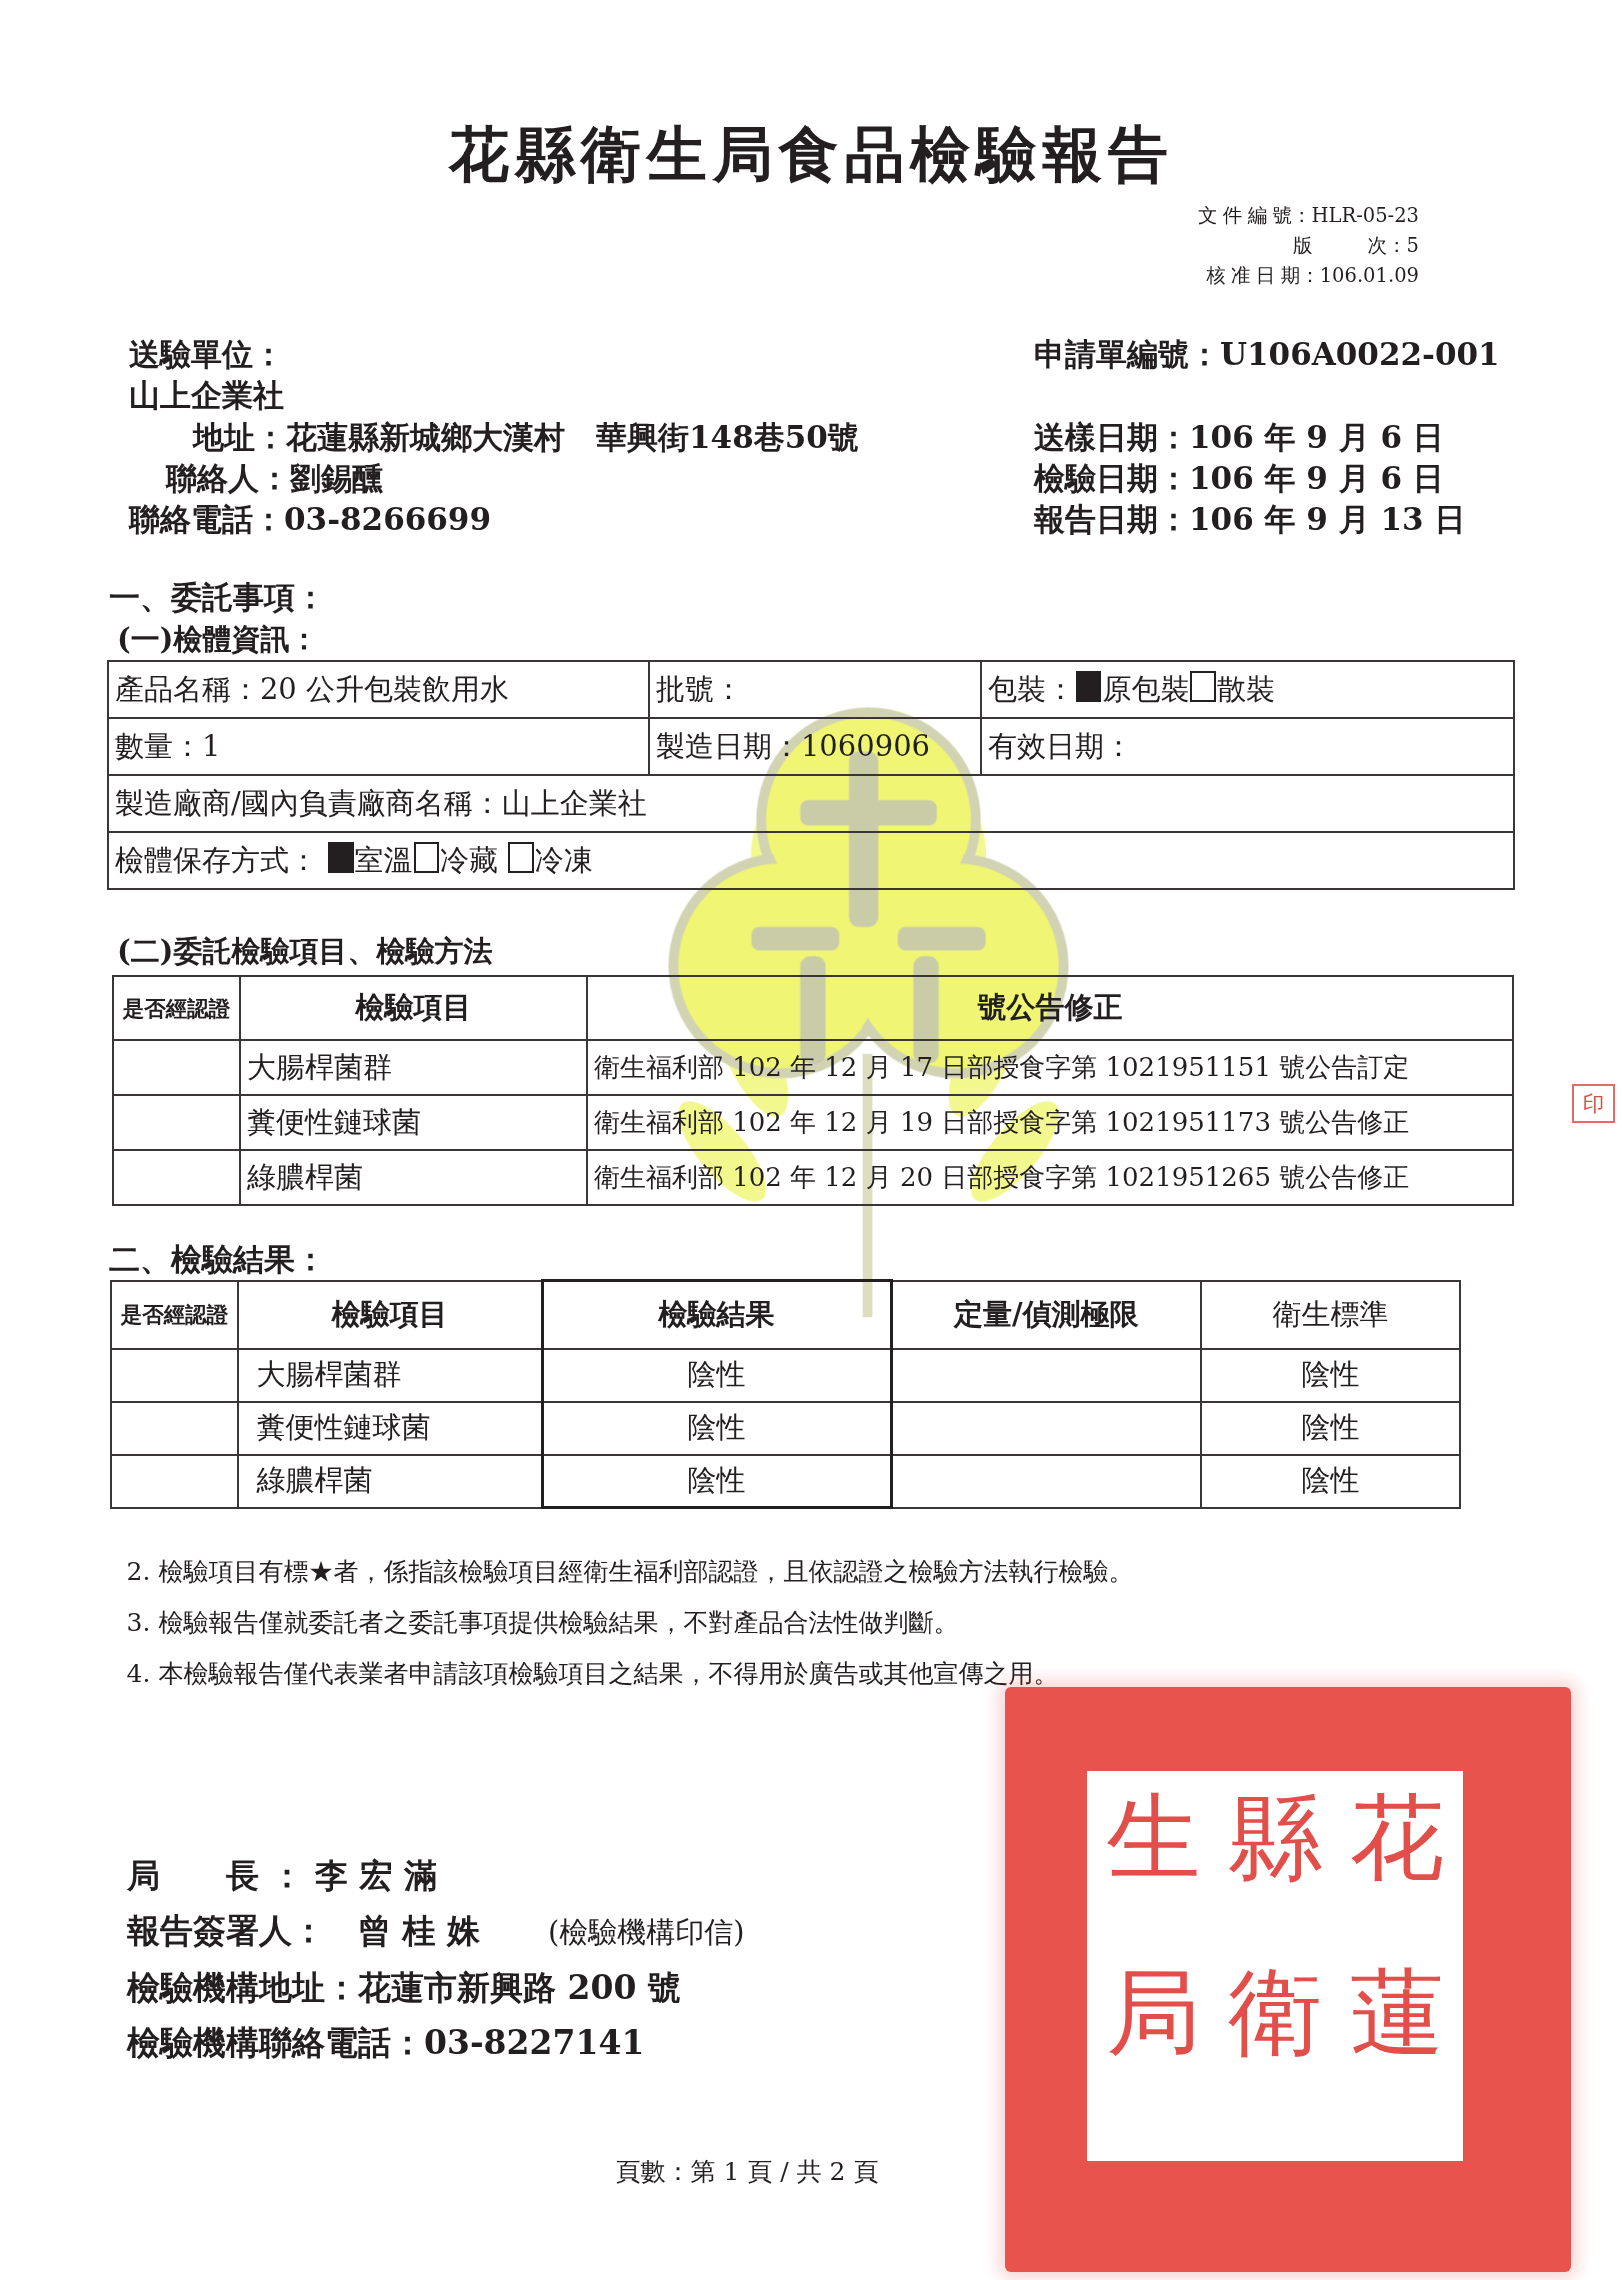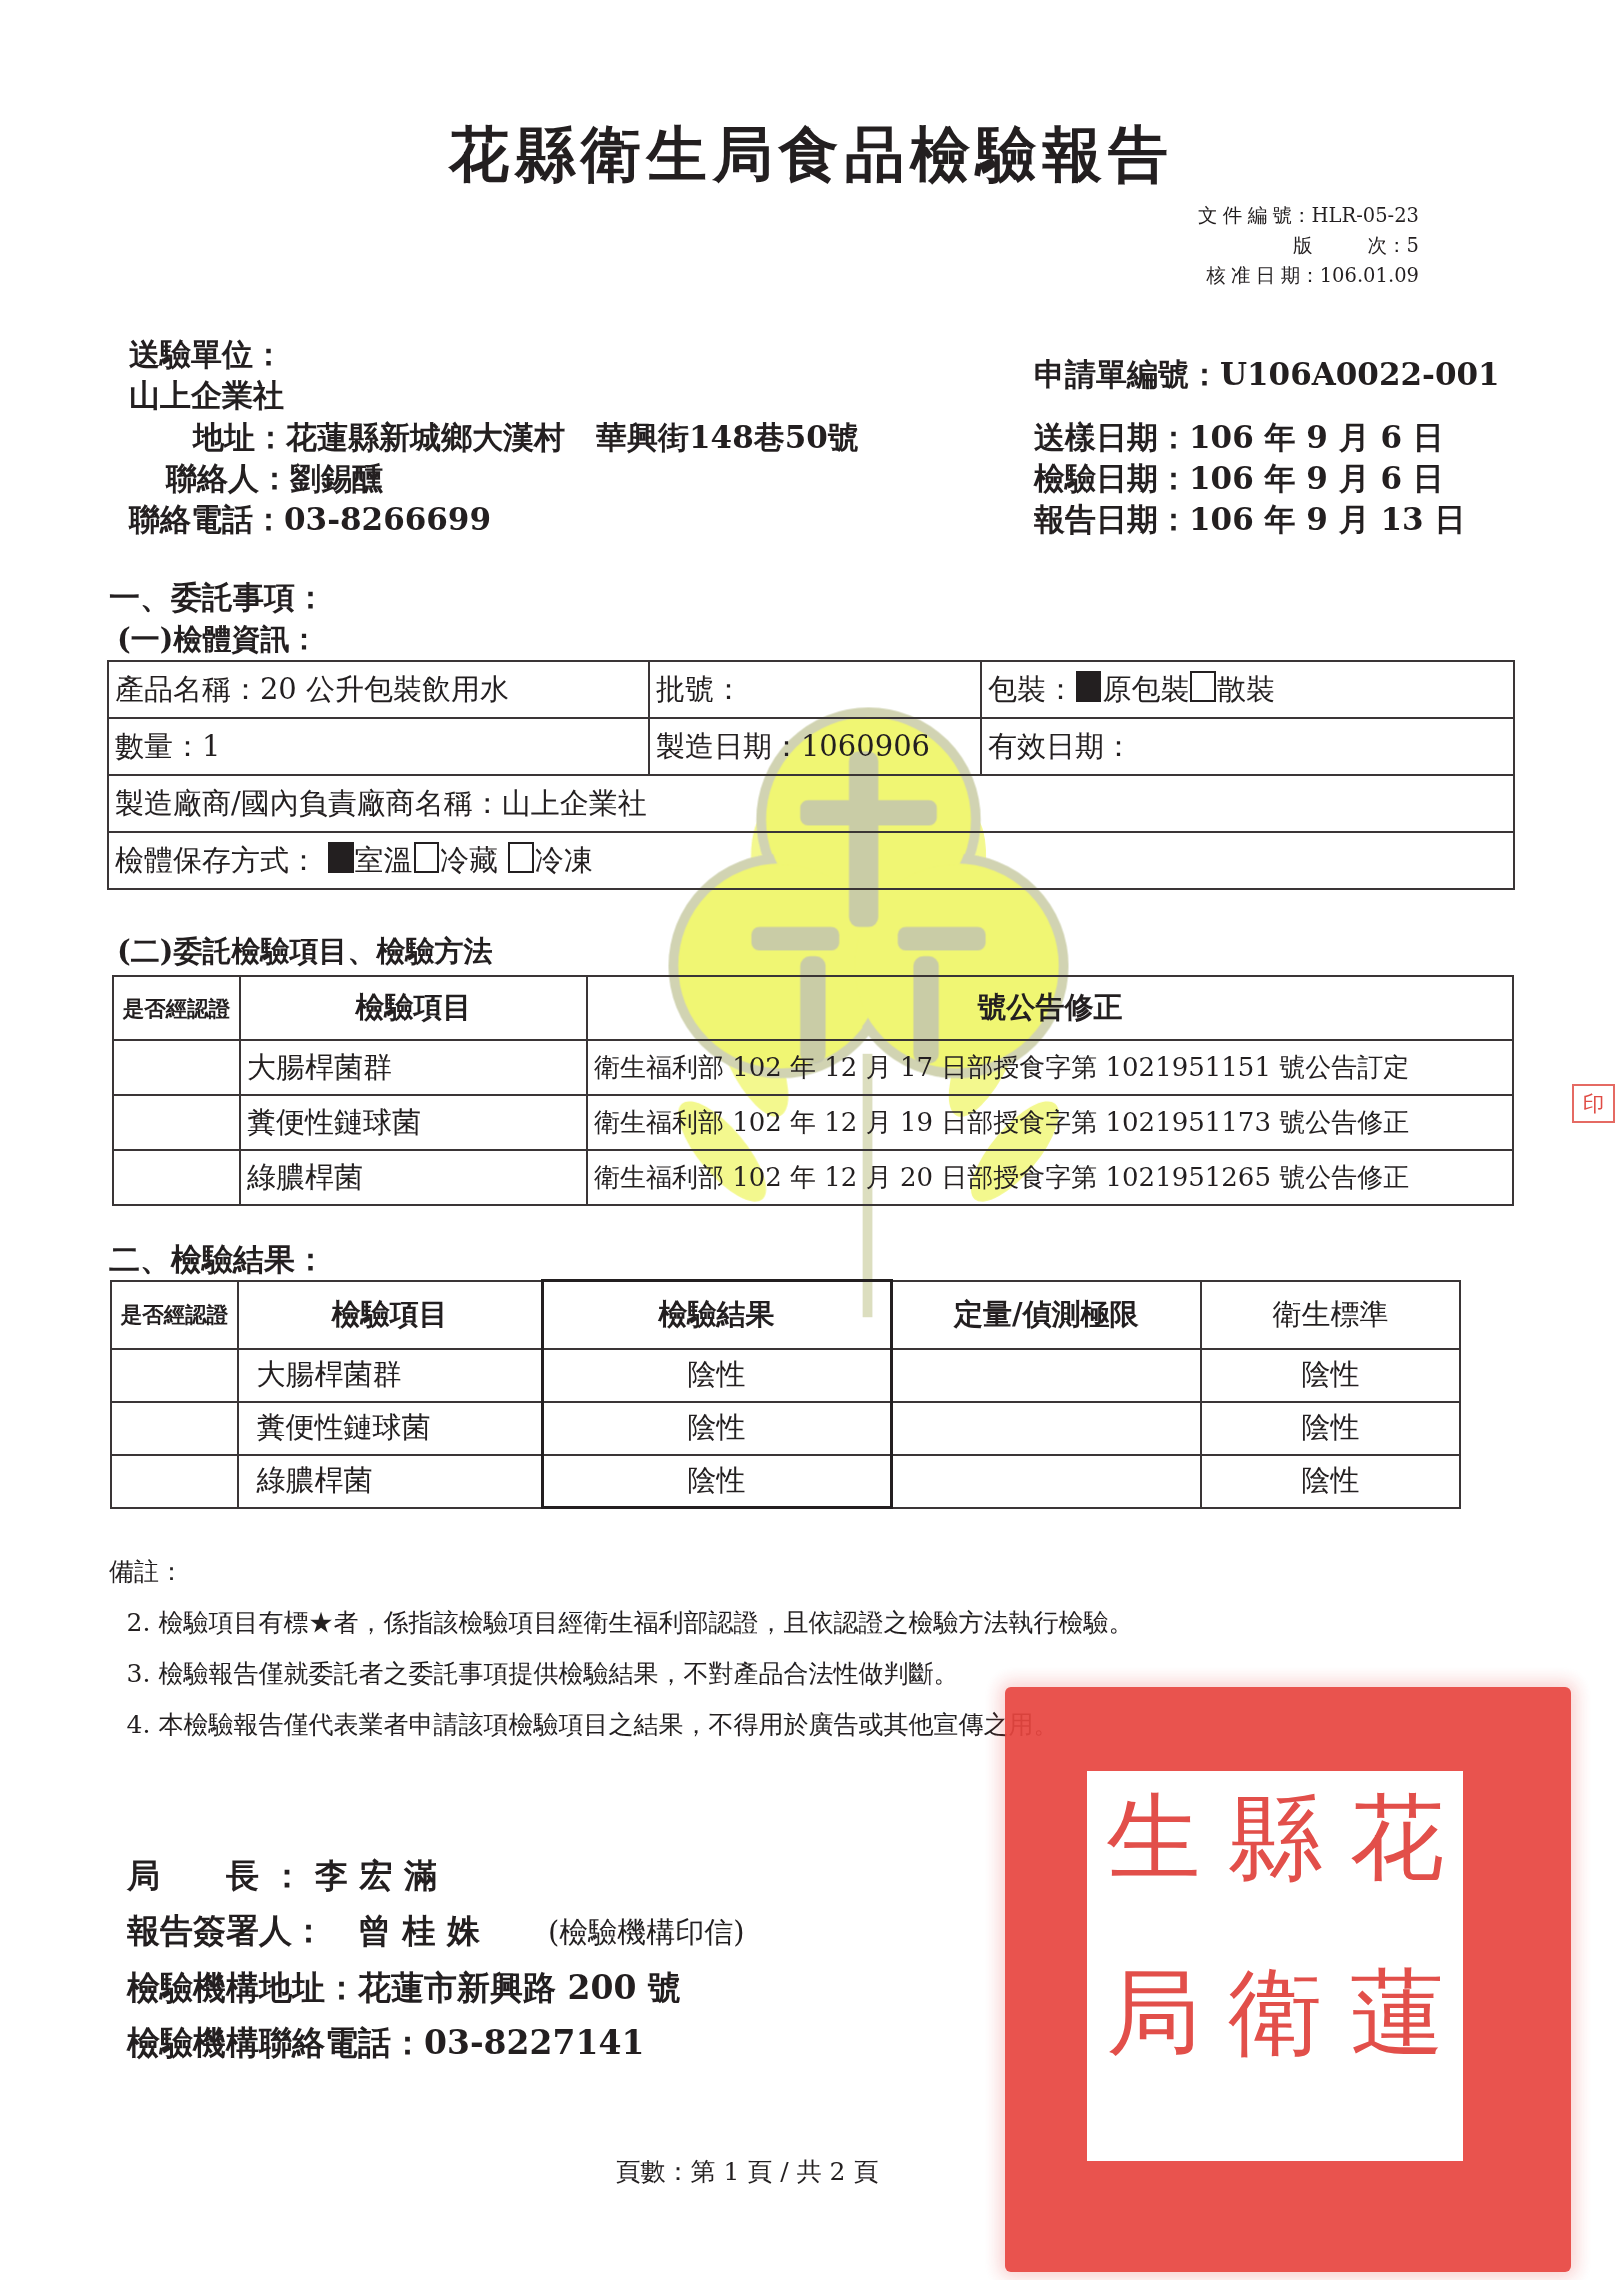--- a/index.html
+++ b/index.html
@@ -77,21 +77,21 @@
   <div><span class="k">版　　次</span>：<span>5</span></div>
   <div><span class="k">核准日期</span>：<span>106.01.09</span></div>
 </div>
 
 <div class="abs hdr" style="left:129px;top:334px;">送驗單位：</div>
 <div class="abs hdr" style="left:129px;top:375px;">山上企業社</div>
 <div class="abs hdr" style="left:193px;top:417px;">地址：花蓮縣新城鄉大漢村　華興街148巷50號</div>
 <div class="abs hdr" style="left:166px;top:458px;">聯絡人：劉錫醺</div>
 <div class="abs hdr" style="left:129px;top:499px;">聯絡電話：03-8266699</div>
 
-<div class="abs hdr" style="left:1034px;top:354px;">申請單編號：U106A0022-001</div>
+<div class="abs hdr" style="left:1034px;top:334px;">申請單編號：U106A0022-001</div>
 <div class="abs hdr" style="left:1034px;top:417px;">送樣日期：106 年 9 月 6 日</div>
 <div class="abs hdr" style="left:1034px;top:458px;">檢驗日期：106 年 9 月 6 日</div>
 <div class="abs hdr" style="left:1034px;top:499px;">報告日期：106 年 9 月 13 日</div>
 
 <div class="abs sec" style="left:109px;top:577px;">一、委託事項：</div>
 <div class="abs sub" style="left:117px;top:620px;">(一)檢體資訊：</div>
 
 <table class="t1" style="left:107px;top:660px;width:1408px;">
   <colgroup>
       <col style="width:541px">
@@ -191,21 +191,20 @@
     <td></td>
     <td style="padding-left:17.6px;">綠膿桿菌</td>
     <td class="bold-col" style="text-align:center;">陰性</td>
     <td></td>
     <td style="text-align:center;">陰性</td>
   </tr>
 </tbody>
   </table>
 
 <div class="abs notes" style="top:1546px;">
-  <div>備註：</div>
   <div class="item">2. 檢驗項目有標★者，係指該檢驗項目經衛生福利部認證，且依認證之檢驗方法執行檢驗。</div>
   <div class="item">3. 檢驗報告僅就委託者之委託事項提供檢驗結果，不對產品合法性做判斷。</div>
   <div class="item">4. 本檢驗報告僅代表業者申請該項檢驗項目之結果，不得用於廣告或其他宣傳之用。</div>
 </div>
 
 <div class="abs seal">
   <div class="seal-inner">
     <span class="seal-char" style="left:263px;top:19.5px;">花</span>
     <span class="seal-char" style="left:263px;top:195px;">蓮</span>
     <span class="seal-char" style="left:141px;top:19.5px;">縣</span>

